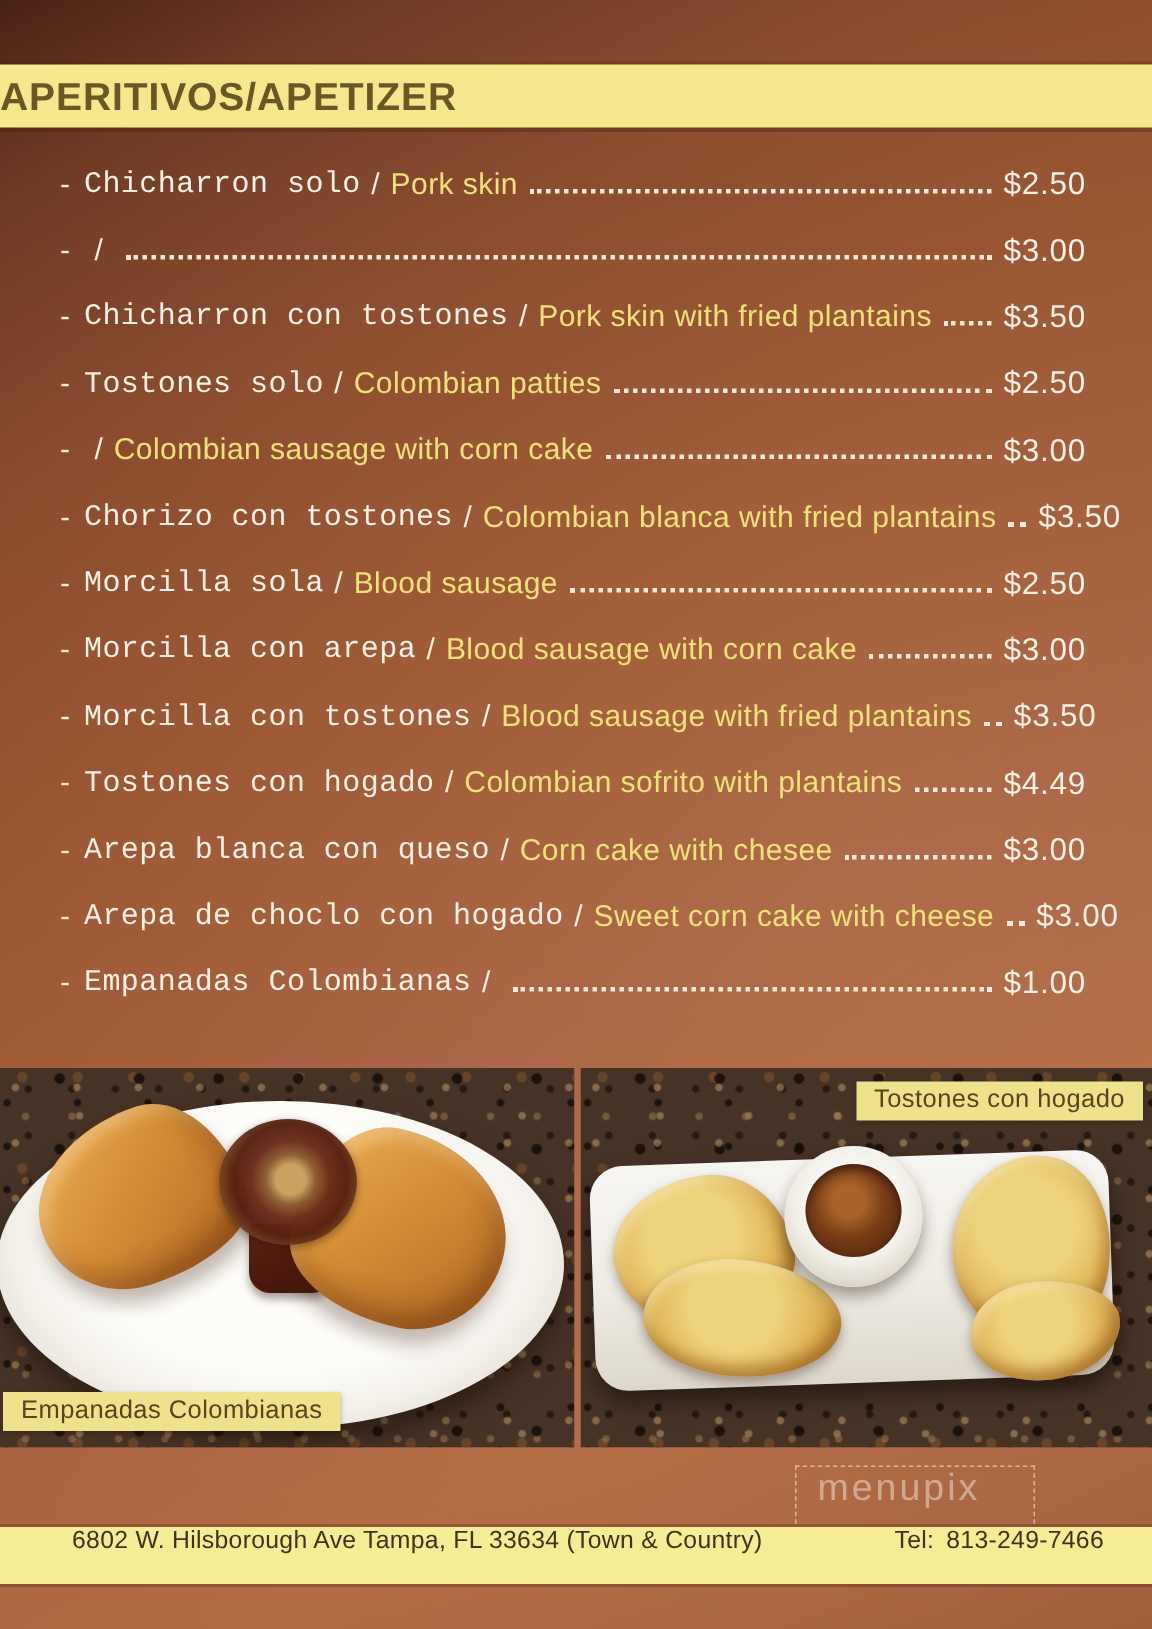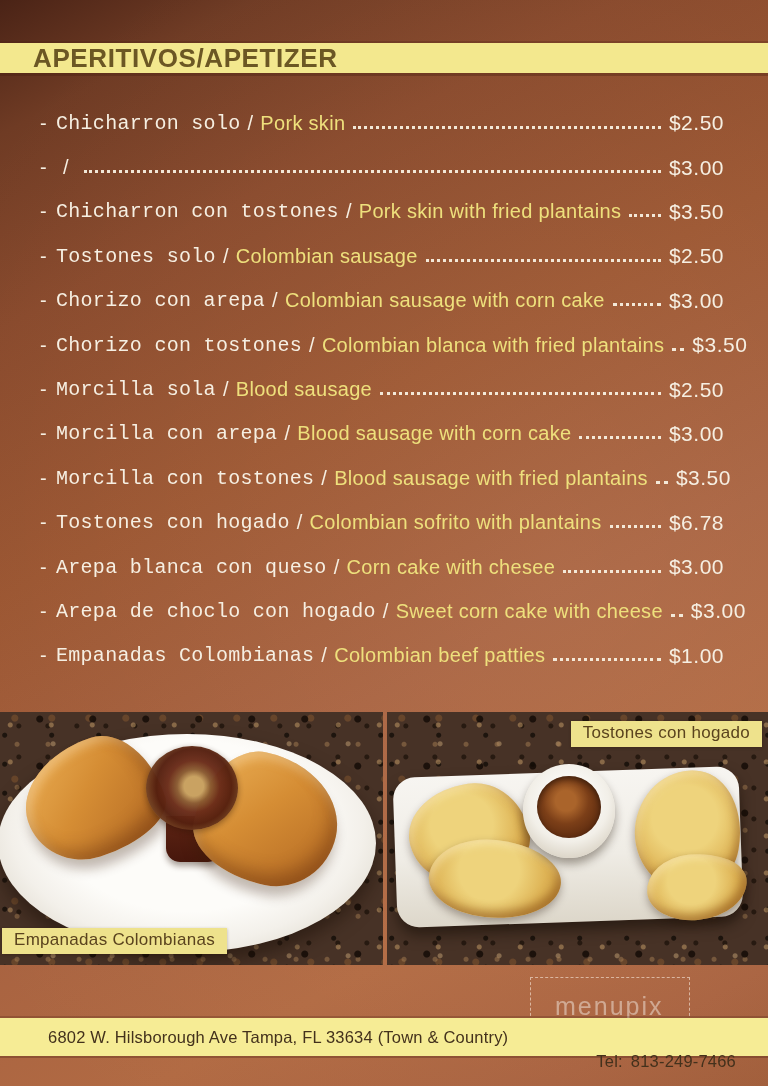--- a/index.html
+++ b/index.html
@@ -9,22 +9,22 @@
   .page {
     position:relative; width:768px; height:1086px; overflow:hidden;
     background:
       radial-gradient(150% 110% at 72% 52%, rgba(255,205,165,.10), transparent 60%),
       linear-gradient(152deg, #4a2316 0%, #6f3b24 9%, #88492c 22%, #9a5531 40%,
                       #a66140 60%, #b16a43 78%, #a86240 92%, #a05d3a 100%);
   }
 
   
   .header-band {
-    position:absolute; left:0; top:43px; width:768px; height:30px;
-    background:#f3e88e; display:flex; align-items:center; padding-left:33px;
+    position:absolute; left:0; top:43px; width:768px; height:42px;
+    background:#f3e88e; display:flex; align-items:center; 
     box-shadow:0 3px 0 rgba(70,30,15,.35), 0 -2px 0 rgba(70,30,15,.25);
   }
   .header-band h1 {
     font-size:26px; font-weight:bold; color:#6b5724; letter-spacing:.6px;
   }
 
   
   .menu {
     position:absolute; left:40px; top:101px; width:684px;
     display:flex; flex-direction:column;
@@ -127,32 +127,32 @@
     box-shadow:0 1px 3px rgba(40,20,8,.3);
   }
   .label-left  { left:2px; bottom:11px; }
   .label-right { right:6px; top:9px; }
 
   
   .watermark {
     position:absolute; left:530px; top:977px; width:160px; height:44px;
     border:1px dashed rgba(255,246,236,.55); border-bottom:none;
     color:rgba(236,222,212,.55); font-size:25px; letter-spacing:2px;
-    display:flex; align-items:flex-end; padding-left:24px;
+    display:flex; align-items:flex-start; padding-left:14px;
   }
 
   
   .footer-band {
     position:absolute; left:0; top:1018px; width:768px; height:38px;
     background:#f6ec95; color:#43311c; font-size:16.5px; letter-spacing:.2px;
-    display:flex; align-items:center; justify-content:space-between;
+    display:flex; justify-content:space-between;
     padding:0 32px 0 48px;
     box-shadow:0 -2px 0 rgba(70,30,15,.25), 0 2px 0 rgba(70,30,15,.3);
   }
-  .footer-tel { display:flex; gap:8px;margin-top:48px; }
+  .footer-tel { display:flex; gap:8px; }
 </style>
 </head>
 <body>
 
 <div class="page">
 
   <header class="header-band">
     <h1>APERITIVOS/APETIZER</h1>
   </header>
 
@@ -179,28 +179,27 @@
       <span class="sep">/</span>
       <span class="en">Pork skin with fried plantains</span>
       <span class="leader"></span>
       <span class="price">$3.50</span>
     </div>
 
     <div class="row">
       <span class="dash">-</span>
       <span class="es">Tostones solo</span>
       <span class="sep">/</span>
-      <span class="en">Colombian sausage</span>
+      <span class="en">Colombian patties</span>
       <span class="leader"></span>
       <span class="price">$2.50</span>
     </div>
 
     <div class="row">
       <span class="dash">-</span>
-      <span class="es">Chorizo con arepa</span>
       <span class="sep">/</span>
       <span class="en">Colombian sausage with corn cake</span>
       <span class="leader"></span>
       <span class="price">$3.00</span>
     </div>
 
     <div class="row">
       <span class="dash">-</span>
       <span class="es">Chorizo con tostones</span>
       <span class="sep">/</span>
@@ -235,21 +234,21 @@
       <span class="leader"></span>
       <span class="price">$3.50</span>
     </div>
 
     <div class="row">
       <span class="dash">-</span>
       <span class="es">Tostones con hogado</span>
       <span class="sep">/</span>
       <span class="en">Colombian sofrito with plantains</span>
       <span class="leader"></span>
-      <span class="price">$6.78</span>
+      <span class="price">$4.49</span>
     </div>
 
     <div class="row">
       <span class="dash">-</span>
       <span class="es">Arepa blanca con queso</span>
       <span class="sep">/</span>
       <span class="en">Corn cake with chesee</span>
       <span class="leader"></span>
       <span class="price">$3.00</span>
     </div>
@@ -260,21 +259,20 @@
       <span class="sep">/</span>
       <span class="en">Sweet corn cake with cheese</span>
       <span class="leader"></span>
       <span class="price">$3.00</span>
     </div>
 
     <div class="row">
       <span class="dash">-</span>
       <span class="es">Empanadas Colombianas</span>
       <span class="sep">/</span>
-      <span class="en">Colombian beef patties</span>
       <span class="leader"></span>
       <span class="price">$1.00</span>
     </div>
   </main>
 
   <figure class="photo photo-left">
     <div class="granite"></div>
     <div class="plate-oval"></div>
     <div class="empanada empanada-left"></div>
     <div class="cup-body"></div>

